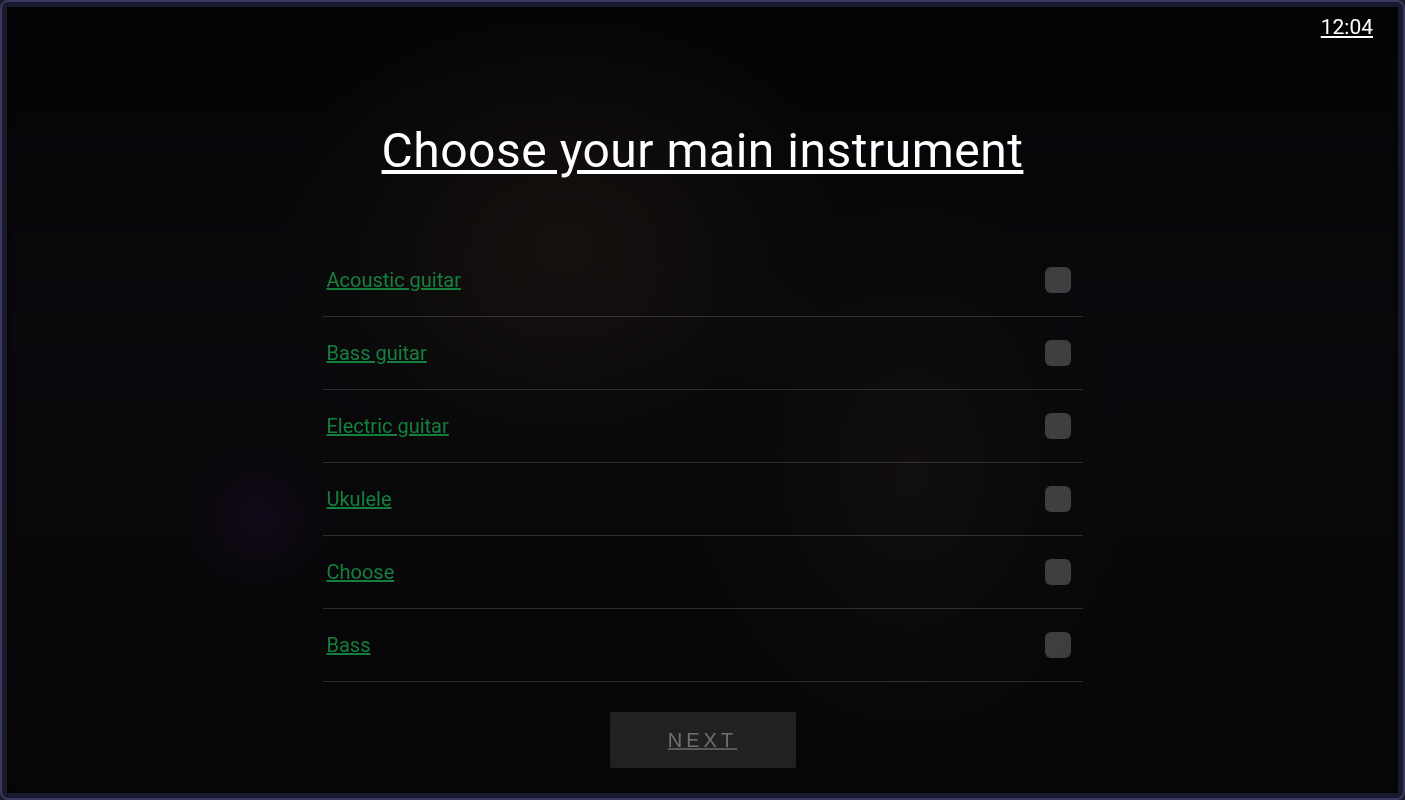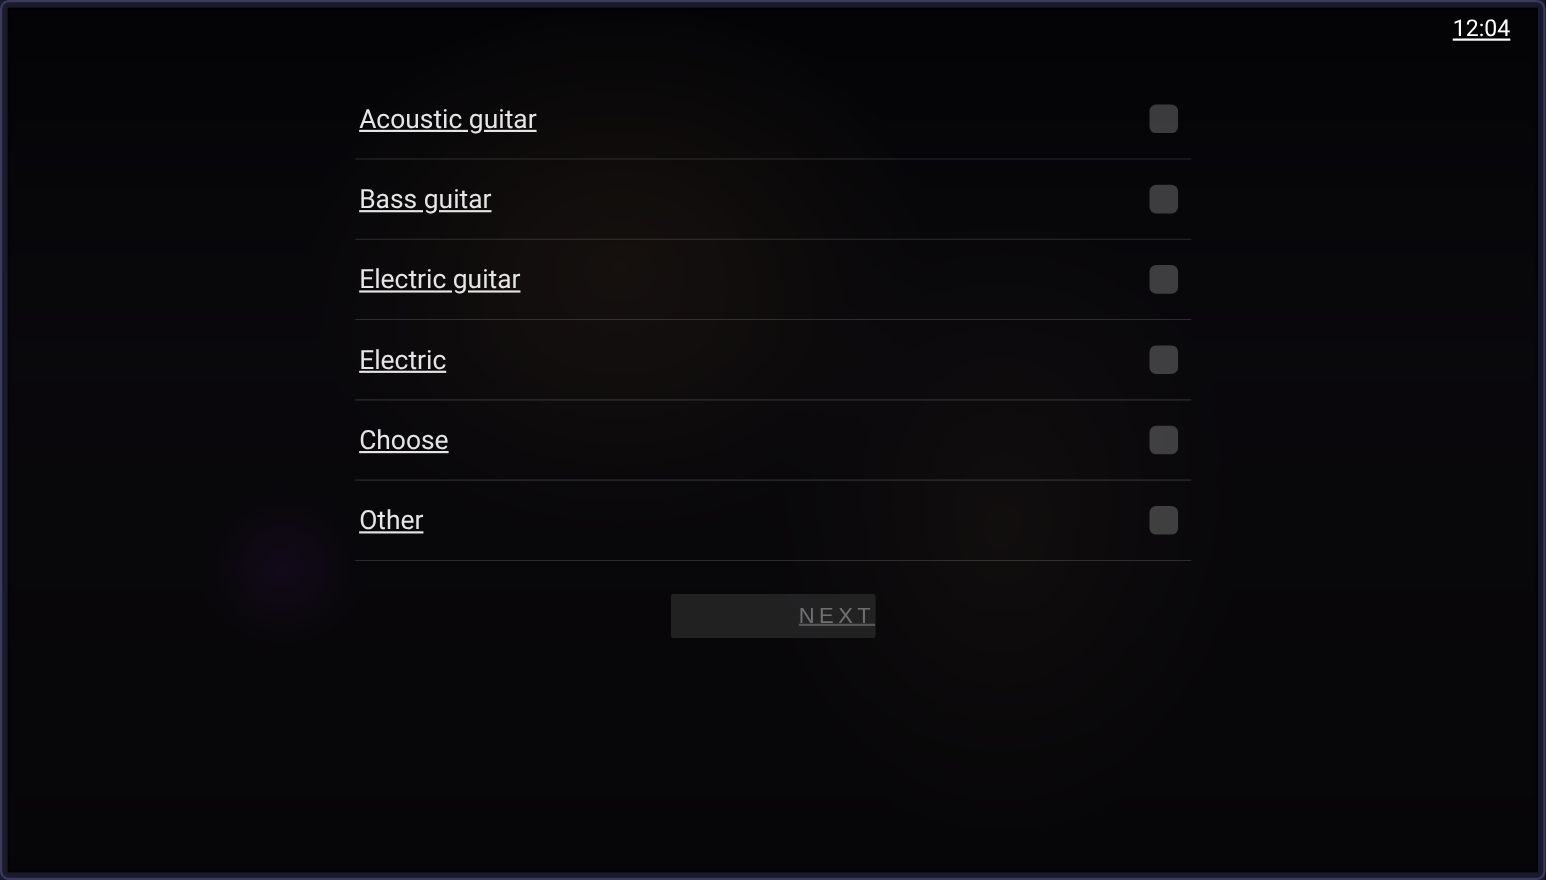--- a/index.html
+++ b/index.html
@@ -81,81 +81,82 @@
     .option-row {
       display: flex;
       align-items: center;
       justify-content: space-between;
       height: 73px;
       border-bottom: 1px solid rgba(255, 255, 255, 0.15);
       cursor: pointer;
       padding: 0 4px;
     }
     .option-label {
-      color: #e5e5e5;
-      font-size: 24px;
+      color: #15803d;
+      font-size: 20px;
       font-weight: 400;
     }
     .checkbox {
       width: 26px;
       height: 26px;
       background: rgba(255, 255, 255, 0.22);
       border-radius: 6px;
       margin-right: 8px;
     }
     .next-button {
       margin-top: 30px;
       width: 186px;
-      height: 40px;
+      height: 56px;
       background: rgba(60, 60, 60, 0.5);
       border: none;
       color: rgba(255, 255, 255, 0.35);
       font-size: 20px;
       font-weight: 500;
       letter-spacing: 4px;
       border-radius: 2px;
       cursor: pointer;
-      text-align: right;
+      text-align: center;
     }
   </style>
 </head>
 <body>
 
 <div class="screen">
   <div class="bg-image"></div>
   <div class="bg-overlay"></div>
 
   <div class="status-bar">
     <span class="clock">12:04</span>
   </div>
 
   <div class="content">
+    <h1 class="title">Choose your main instrument</h1>
 
     <div class="options">
       <div class="option-row">
         <span class="option-label">Acoustic guitar</span>
         <span class="checkbox"></span>
       </div>
       <div class="option-row">
         <span class="option-label">Bass guitar</span>
         <span class="checkbox"></span>
       </div>
       <div class="option-row">
         <span class="option-label">Electric guitar</span>
         <span class="checkbox"></span>
       </div>
       <div class="option-row">
-        <span class="option-label">Electric</span>
+        <span class="option-label">Ukulele</span>
         <span class="checkbox"></span>
       </div>
       <div class="option-row">
         <span class="option-label">Choose</span>
         <span class="checkbox"></span>
       </div>
       <div class="option-row">
-        <span class="option-label">Other</span>
+        <span class="option-label">Bass</span>
         <span class="checkbox"></span>
       </div>
     </div>
 
     <button class="next-button">NEXT</button>
   </div>
 </div>
 
 </body></html>

